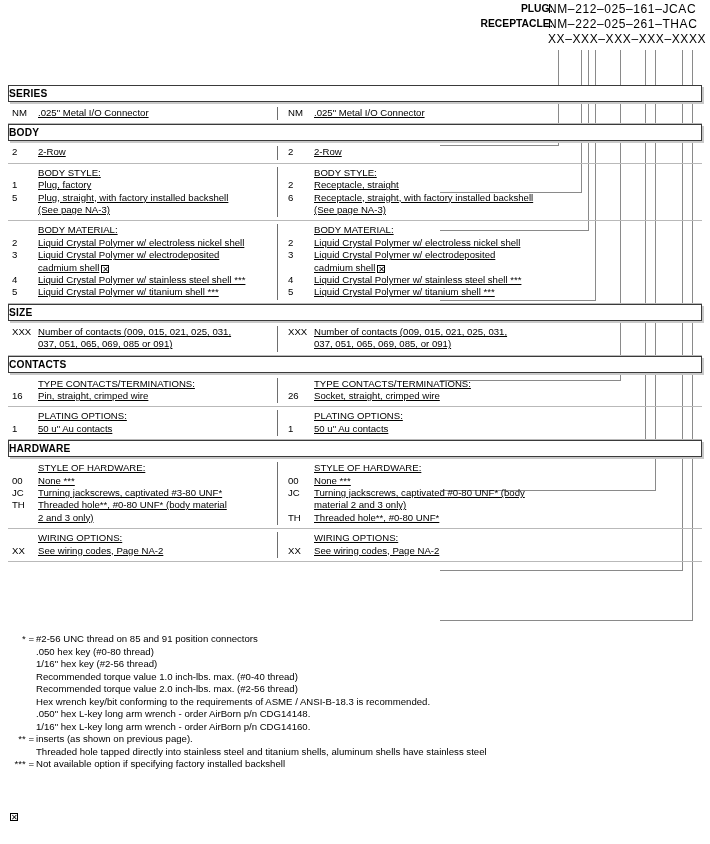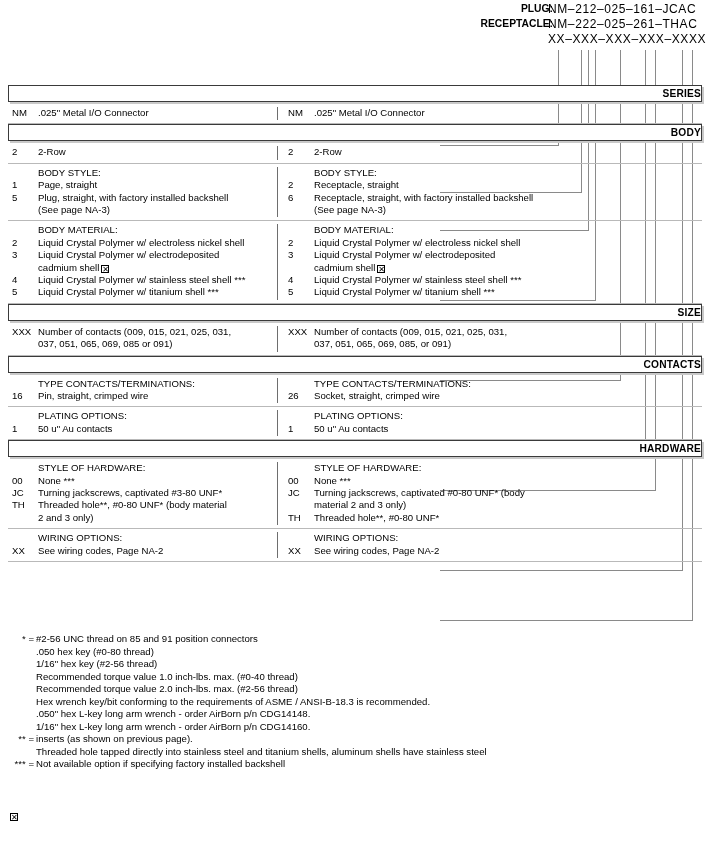--- a/index.html
+++ b/index.html
@@ -83,21 +83,21 @@
     border: 1.6px solid #3a3a3a;
     background: #ffffff;
     box-shadow: 2px 2px 0 0 #c9c9c9;
     margin-bottom: 2px;
   }
   .band .band-title {
     position: absolute;
     left: 0; right: 0; top: 0;
     height: 100%;
     line-height: 15px;
-    text-align: right;
+    text-align: left;
     font-weight: bold;
     font-size: 10.2px;
     letter-spacing: 0.2px;
   }
 
   
   .grp {
     position: relative;
     border-bottom: 1px solid #b9b9b9;
     padding: 3px 0 4px 0;
@@ -106,20 +106,21 @@
     position: absolute;
     left: 269px;
     top: 3px;
     bottom: 3px;
     width: 1px;
     background: #6e6e6e;
   }
   .side {
     position: absolute;
     top: 3px;
+    text-decoration: underline;
   }
   .side.left { left: 0; width: 265px; }
   .side.right { left: 276px; width: 418px; }
   .grp .spacer { visibility: hidden; }
 
   .subhead {
     font-size: 9.6px;
     line-height: 12.4px;
     padding-left: 30px;
   }
@@ -252,21 +253,21 @@
         </div>
         <div class="side right">
           <div class="optline"><span class="code">2</span><span>2-Row</span></div>
         </div>
         <div class="spacer" style="height: 12.4px;"></div>
       </div>
       <div class="grp">
         <div class="divider"></div>
         <div class="side left">
           <div class="subhead">BODY STYLE:</div>
-          <div class="optline"><span class="code">1</span><span>Page, straight</span></div>
+          <div class="optline"><span class="code">1</span><span>Plug, factory</span></div>
           <div class="optline"><span class="code">5</span><span>Plug, straight, with factory installed backshell</span></div>
           <div class="contline"><span>(See page NA-3)</span></div>
         </div>
         <div class="side right">
           <div class="subhead">BODY STYLE:</div>
           <div class="optline"><span class="code">2</span><span>Receptacle, straight</span></div>
           <div class="optline"><span class="code">6</span><span>Receptacle, straight, with factory installed backshell</span></div>
           <div class="contline"><span>(See page NA-3)</span></div>
         </div>
         <div class="spacer" style="height: 49.6px;"></div>

